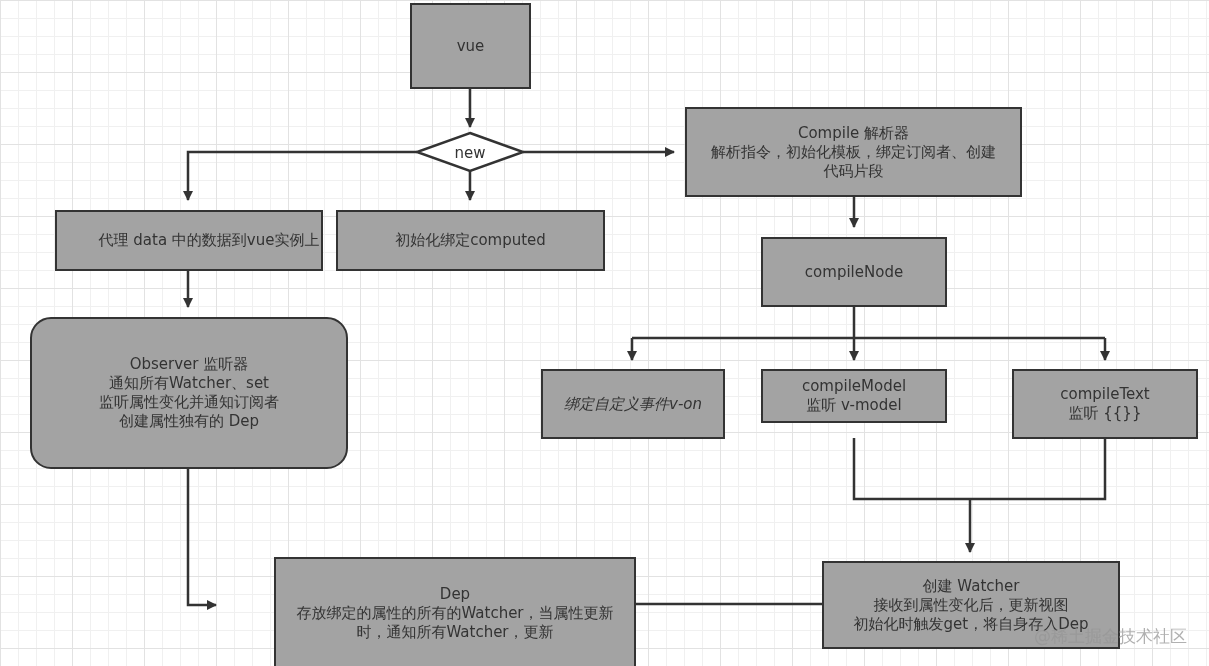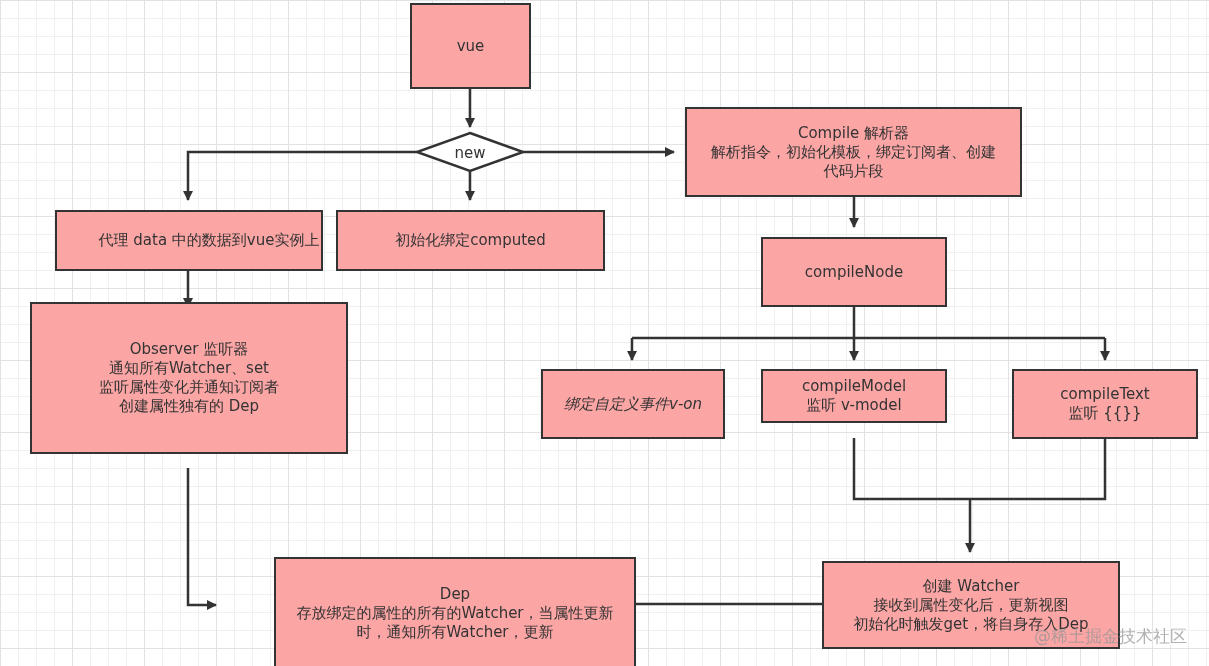--- a/index.html
+++ b/index.html
@@ -12,21 +12,21 @@
       linear-gradient(to right, #f0f0f0 1px, transparent 1px),
       linear-gradient(to bottom, #f0f0f0 1px, transparent 1px);
     background-size: 72px 72px, 72px 72px, 18px 18px, 18px 18px;
     background-position: 0 0;
     font-family: "DejaVu Sans", "Liberation Sans", sans-serif;
     color: #333333;
   }
   svg.connectors { position: absolute; left: 0; top: 0; width: 1209px; height: 666px; }
   .node {
     position: absolute; box-sizing: border-box;
-    border: 2px solid #333333; background: #fca5a5;
+    border: 2px solid #333333; background: #a3a3a3;
     display: flex; flex-direction: column; align-items: center; justify-content: center;
     text-align: center; font-size: 15px; line-height: 19px; color: #333333;
   }
   .node span { display: block; white-space: nowrap; }
   .diamond-label {
     position: absolute; left: 417px; top: 138px; width: 106px; height: 30px;
     display: flex; align-items: center; justify-content: center;
     font-size: 15px; color: #333333;
   }
   .watermark {
@@ -92,21 +92,21 @@
 </div>
 
 <div class="node" style="left:336px;top:210px;width:269px;height:61px;">
   <span>初始化绑定computed</span>
 </div>
 
 <div class="node" style="left:761px;top:237px;width:186px;height:70px;">
   <span>compileNode</span>
 </div>
 
-<div class="node" style="left:30px;top:302px;width:318px;height:152px;">
+<div class="node" style="left:30px;top:317px;width:318px;height:152px;border-radius:21px;">
   <span>Observer 监听器</span>
   <span>通知所有Watcher、set</span>
   <span>监听属性变化并通知订阅者</span>
   <span>创建属性独有的 Dep</span>
 </div>
 
 <div class="node" style="left:541px;top:369px;width:184px;height:70px;font-style:italic;">
   <span>绑定自定义事件v-on</span>
 </div>
 

